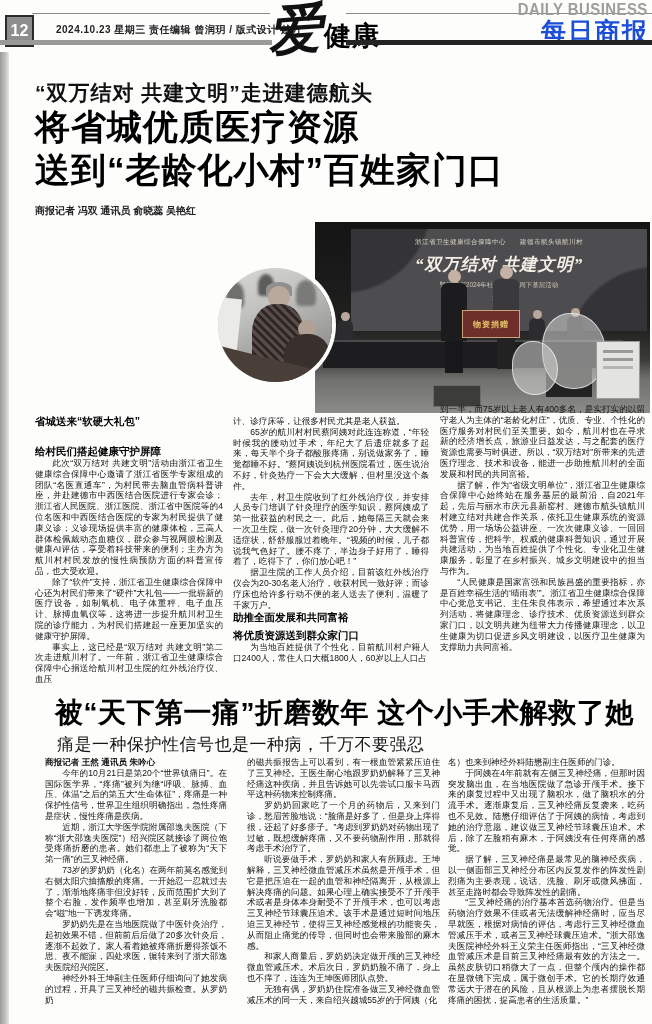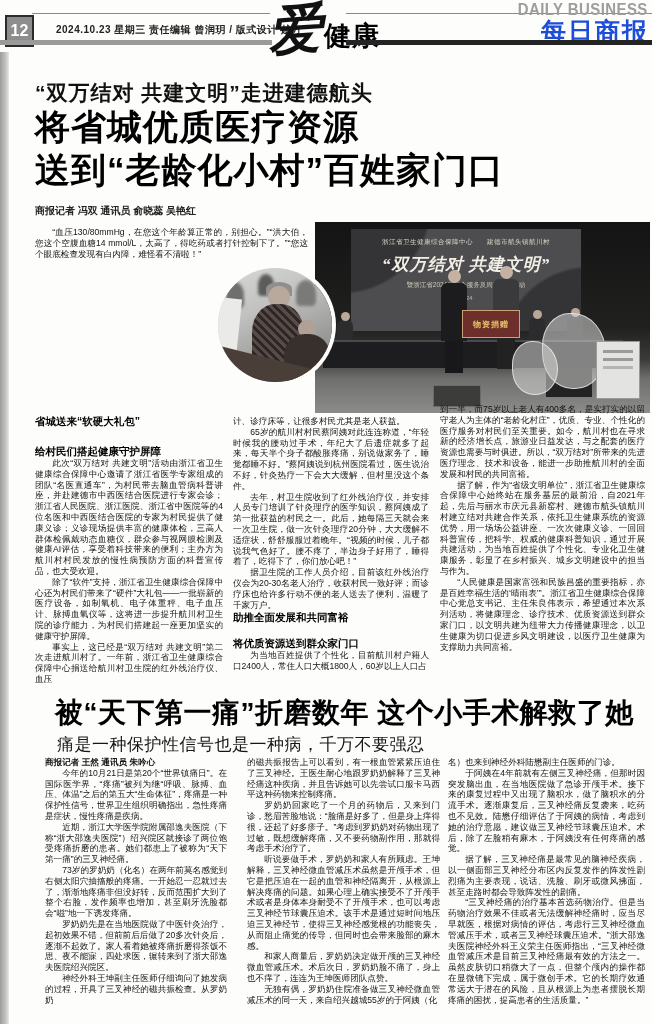--- a/index.html
+++ b/index.html
@@ -37,21 +37,21 @@
   .intro{left:35px;top:227px;width:273px;height:186px;}
   .circle-spacer{float:right;width:78px;height:128px;margin:28px 0 0 4px;
        shape-outside:circle(64px at 78px 92px);}
   .a1c1{left:35px;top:414px;width:188px;height:274px;}
   .a1c2{left:233px;top:416px;width:196px;height:272px;}
   .a1c3{left:440px;top:404px;width:205px;height:284px;}
   .byline2{font-weight:bold;margin-bottom:13px;text-indent:0 !important;}
   
   .photo-stage{left:315px;top:222px;width:335px;height:191px;overflow:hidden;
       background:linear-gradient(#141414 0%,#20201f 55%,#3b3b3a 72%,#6f6f6d 82%,#8c8c8a 100%);}
-  .stage-banner{position:absolute;left:36px;top:7px;width:230px;height:102px;background:#4d4d50;overflow:hidden;}
+  .stage-banner{position:absolute;left:36px;top:7px;width:296px;height:102px;background:#4d4d50;overflow:hidden;}
   .banner-arc{position:absolute;border-radius:50%;background:radial-gradient(circle,#39393c 0%,#39393c 60%,transparent 62%);}
   .arc-tl{left:-60px;top:-70px;width:170px;height:150px;background:radial-gradient(circle at 30% 30%,#343437 55%,#4d4d50 57%);}
   .arc-br{right:-60px;bottom:-70px;width:170px;height:150px;background:radial-gradient(circle at 70% 70%,#343437 55%,#4d4d50 57%);}
   .banner-l1{position:absolute;left:0;top:9px;width:100%;text-align:center;font-size:6.5px;color:#dcd6c8;letter-spacing:.5px;}
   .banner-main{position:absolute;left:0;top:24px;width:100%;text-align:center;font-size:17px;font-weight:bold;
       font-family:"Liberation Serif",serif;font-style:italic;color:#f3efe6;letter-spacing:1px;}
   .banner-sub{position:absolute;left:0;top:52px;width:100%;text-align:center;font-size:6.5px;color:#cfc9ba;}
   .banner-sub2{position:absolute;left:0;top:66px;width:100%;text-align:center;font-size:6px;color:#b7b1a3;}
   .stage-table{position:absolute;left:8px;top:118px;width:300px;height:26px;background:#1d1d1f;border-top:2px solid #4a4a4c;}
   .seated{position:absolute;width:16px;height:22px;background:#2c2c2e;border-radius:6px 6px 0 0;}
@@ -151,38 +151,37 @@
     <div class="pc-hair1"></div>
     <div class="pc-head1"></div>
     <div class="pc-coat"></div>
     <div class="pc-head2"></div>
     <div class="pc-elder2"></div>
     <div class="pc-table"></div>
   </div>
 
   <div class="abs bodytext colbox intro">
     <div class="circle-spacer"></div>
-    <p>“血压130/80mmHg，在您这个年龄算正常的，别担心。”“洪大伯，您这个空腹血糖14 mmol/L，太高了，得吃药或者打针控制下了。”“您这个眼底检查发现有白内障，难怪看不清啦！”</p>
   </div>
 
   <div class="abs bodytext colbox a1c1">
     <p class="subhead" style="margin-bottom:12px;">省城送来“软硬大礼包”</p>
     <p class="subhead" style="margin-top:16px;">给村民们搭起健康守护屏障</p>
     <p>此次“双万结对 共建文明”活动由浙江省卫生健康综合保障中心邀请了浙江省医学专家组成的团队“名医直通车”，为村民带去脑血管病科普讲座，并赴建德市中西医结合医院进行专家会诊；浙江省人民医院、浙江医院、浙江省中医院等的4位名医和中西医结合医院的专家为村民提供了健康义诊；义诊现场提供丰富的健康体检，三高人群体检佩戴动态血糖仪，群众参与视网膜检测及健康AI评估，享受着科技带来的便利；主办方为航川村村民发放的慢性病预防方面的科普宣传品，也大受欢迎。</p>
     <p>除了“软件”支持，浙江省卫生健康综合保障中心还为村民们带来了“硬件”大礼包——一批崭新的医疗设备，如制氧机、电子体重秤、电子血压计、脉搏血氧仪等，这将进一步提升航川村卫生院的诊疗能力，为村民们搭建起一座更加坚实的健康守护屏障。</p>
     <p>事实上，这已经是“双万结对 共建文明”第二次走进航川村了。一年前，浙江省卫生健康综合保障中心捐送给航川村卫生院的红外线治疗仪、血压</p>
   </div>
 
   <div class="abs bodytext colbox a1c2">
     <p class="cont">计、诊疗床等，让很多村民尤其是老人获益。</p>
     <p>65岁的航川村村民蔡阿姨对此连连称道，“年轻时候我的腰动过手术，年纪大了后遗症就多了起来，每天半个身子都酸胀疼痛，别说做家务了，睡觉都睡不好。”蔡阿姨说到杭州医院看过，医生说治不好，针灸热疗一下会大大缓解，但村里没这个条件。</p>
     <p>去年，村卫生院收到了红外线治疗仪，并安排人员专门培训了针灸理疗的医学知识，蔡阿姨成了第一批获益的村民之一。此后，她每隔三天就会来一次卫生院，做一次针灸理疗20分钟，大大缓解不适症状，舒舒服服过着晚年。“视频的时候，儿子都说我气色好了。腰不疼了，半边身子好用了，睡得着了，吃得下了，你们放心吧！”</p>
     <p>据卫生院的工作人员介绍，目前该红外线治疗仪会为20-30名老人治疗，收获村民一致好评；而诊疗床也给许多行动不便的老人送去了便利，温暖了千家万户。</p>
     <p class="subhead" style="margin-bottom:0;">助推全面发展和共同富裕</p>
-    <p class="subhead" style="margin-top:12px;">将优质资源送到群众家门口</p>
+    <p class="subhead" style="margin-top:4px;">将优质资源送到群众家门口</p>
     <p>为当地百姓提供了个性化，目前航川村户籍人口2400人，常住人口大概1800人，60岁以上人口占</p>
   </div>
 
   <div class="abs bodytext colbox a1c3">
     <p class="cont">到一半，而75岁以上老人有400多名，是实打实的以留守老人为主体的“老龄化村庄”，优质、专业、个性化的医疗服务对村民们至关重要。如今，航川村也在寻求新的经济增长点，旅游业日益发达，与之配套的医疗资源也需要与时俱进。所以，“双万结对”所带来的先进医疗理念、技术和设备，能进一步助推航川村的全面发展和村民的共同富裕。</p>
     <p>据了解，作为“省级文明单位”，浙江省卫生健康综合保障中心始终站在服务基层的最前沿，自2021年起，先后与丽水市庆元县新窑村、建德市航头镇航川村建立结对共建合作关系，依托卫生健康系统的资源优势，用一场场公益讲座、一次次健康义诊、一回回科普宣传，把科学、权威的健康科普知识，通过开展共建活动，为当地百姓提供了个性化、专业化卫生健康服务，彰显了在乡村振兴、城乡文明建设中的担当与作为。</p>
     <p>“人民健康是国家富强和民族昌盛的重要指标，亦是百姓幸福生活的‘晴雨表’”。浙江省卫生健康综合保障中心党总支书记、主任朱良伟表示，希望通过本次系列活动，将健康理念、诊疗技术、优质资源送到群众家门口，以文明共建为纽带大力传播健康理念，以卫生健康为切口促进乡风文明建设，以医疗卫生健康为支撑助力共同富裕。</p>
   </div>
 
   <div class="abs a2-headline">被“天下第一痛”折磨数年 这个小手术解救了她</div>

